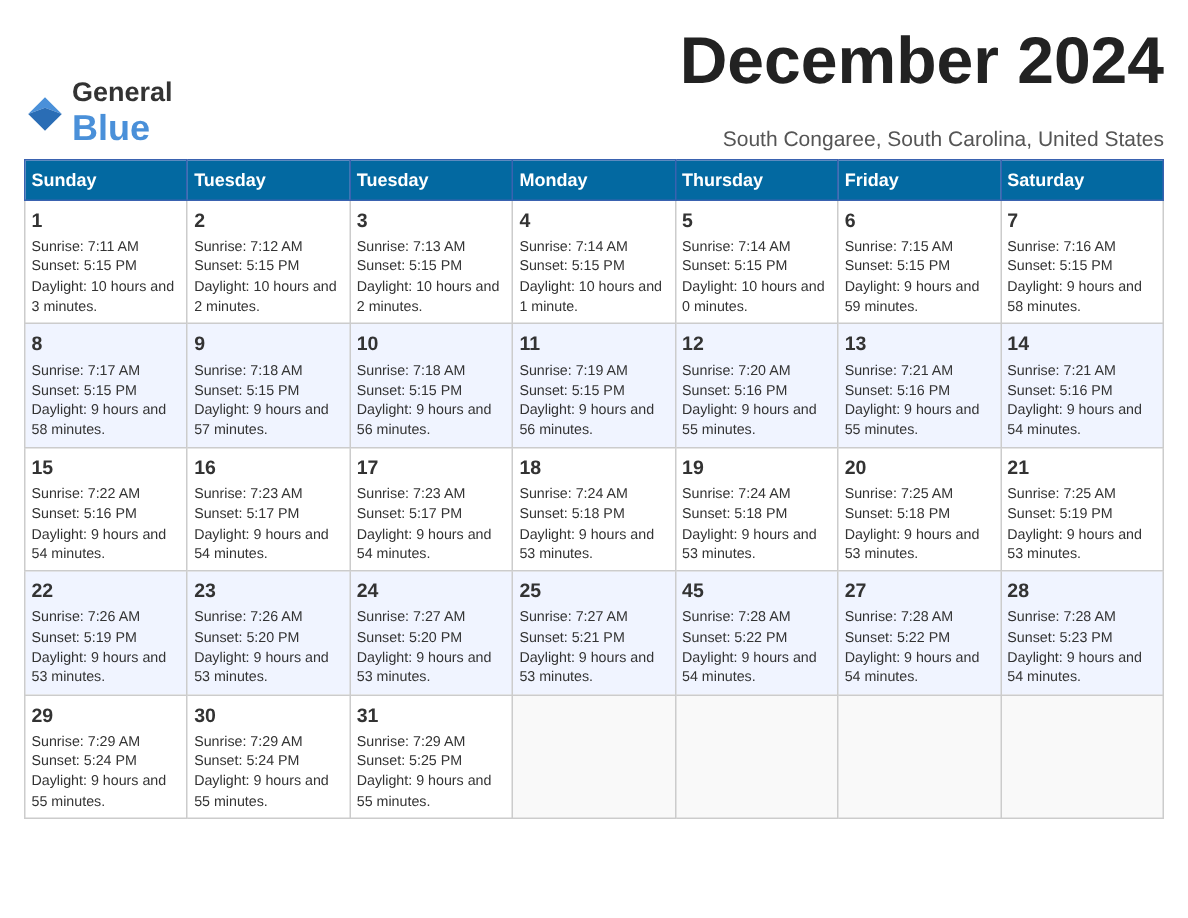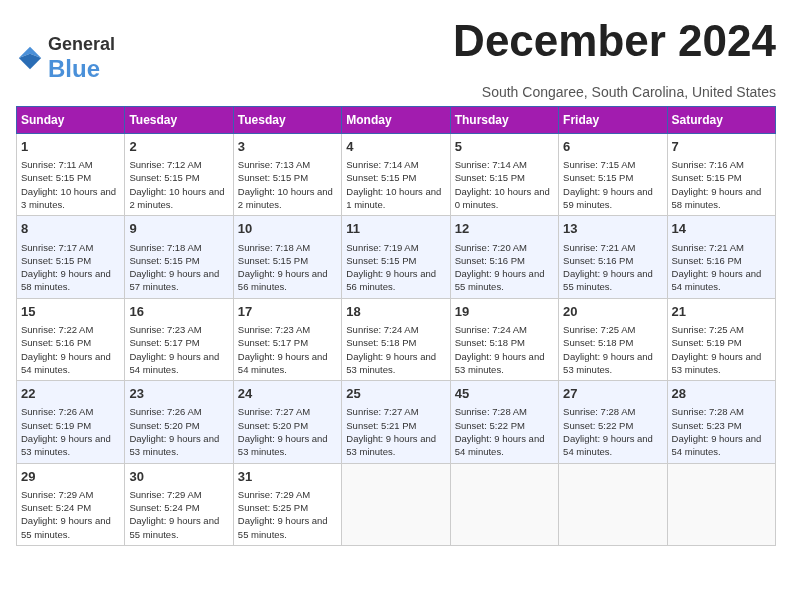--- a/index.html
+++ b/index.html
@@ -6,21 +6,21 @@
     body {
       font-family: Arial, sans-serif;
       background: #fff;
       width: 792px;
       min-height: 612px;
       padding: 16px;
     }
     .header-area {
       display: flex;
       justify-content: space-between;
-      align-items: center;
+      align-items: flex-end;
       margin-bottom: 6px;
     }
     .logo {
       display: flex;
       align-items: center;
       gap: 4px;
     }
     .logo-icon {
       width: 28px;
       height: 28px;
@@ -37,21 +37,21 @@
       font-size: 14px;
       color: #555;
       margin-top: 18px;
     }
     table {
       width: 100%;
       border-collapse: collapse;
       font-size: 10.5px;
     }
     thead tr th {
-      background-color: #a21caf;
+      background-color: #0369a1;
       color: #fff;
       font-weight: bold;
       font-size: 12px;
       padding: 6px 4px;
       text-align: left;
       border: 1px solid #3a62b0;
     }
     tbody tr td {
       vertical-align: top;
       border: 1px solid #ccc;

